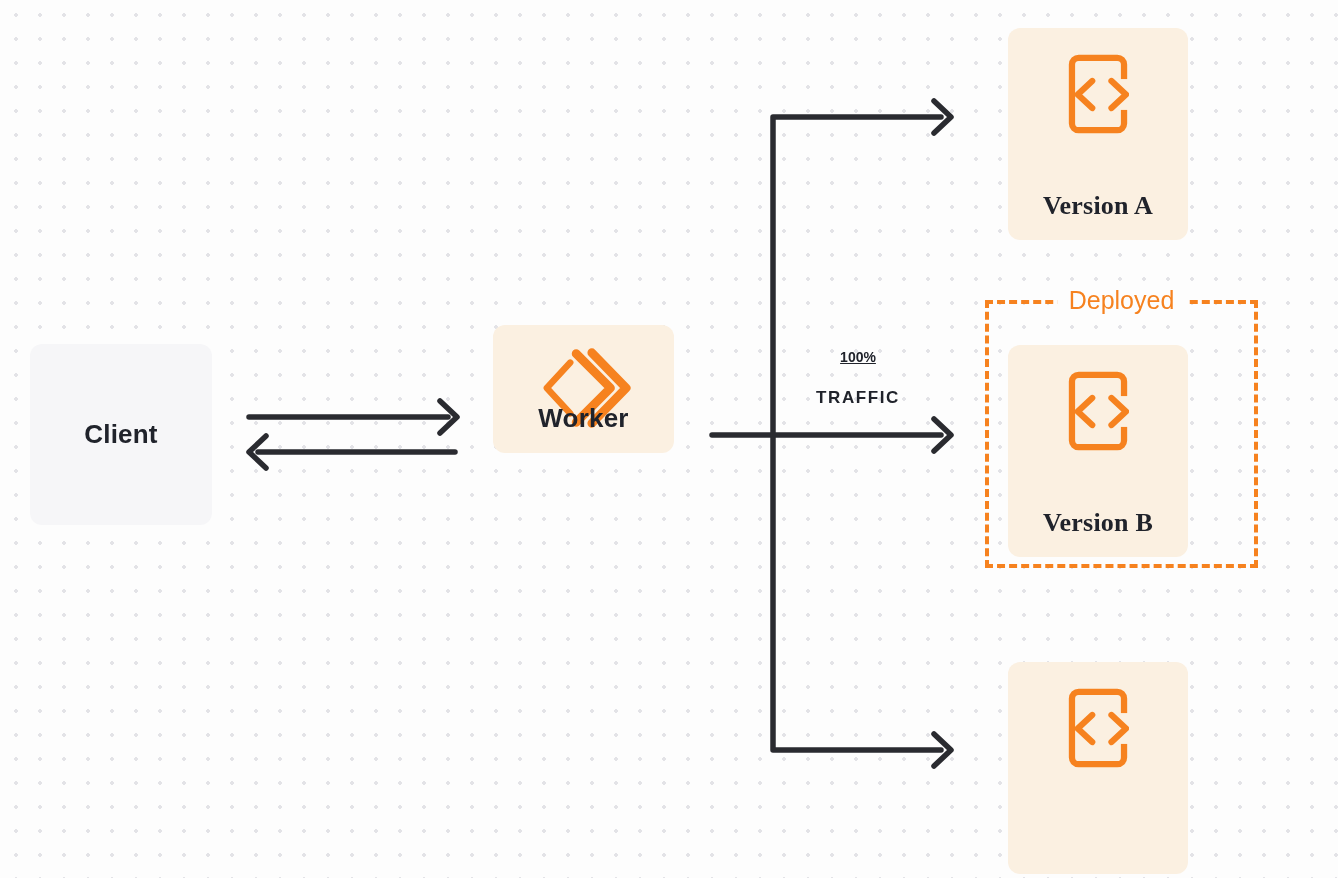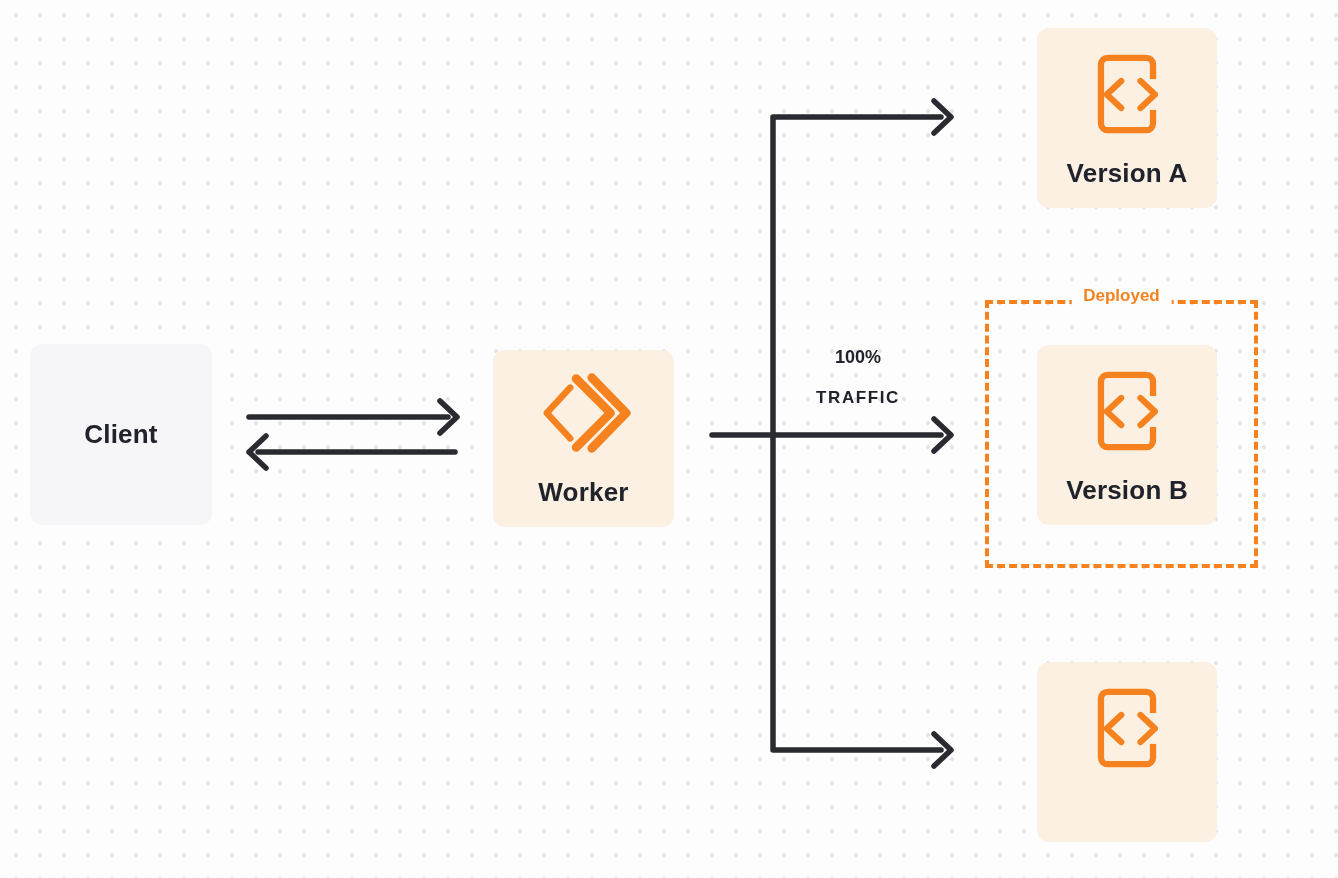--- a/index.html
+++ b/index.html
@@ -26,46 +26,46 @@
     position:absolute;border-radius:12px;
     display:flex;align-items:center;justify-content:center;
   }
   .node .label{
     font-weight:700;font-size:26px;color:var(--ink);letter-spacing:.2px;
   }
   .client{
     left:30px;top:344px;width:182px;height:181px;background:var(--client-bg);
   }
   .worker{
-    left:493px;top:350px;width:181px;height:177px;background:var(--cream);padding-left:19px;
+    left:493px;top:325px;width:181px;height:128px;background:var(--cream);padding-left:19px;
   }
   .worker .logo{position:absolute;left:42px;top:21px;width:98px;height:84px;}
   .worker .label{position:absolute;left:0;right:0;bottom:19px;text-align:center;}
   .version{
-    width:180px;height:180px;background:var(--cream);left:1037px;
+    width:180px;height:212px;background:var(--cream);left:1008px;font-family:Liberation Serif, serif;
   }
   .version .file-icon{position:absolute;left:59px;top:26px;width:62px;height:81px;}
   .version .label{position:absolute;left:0;right:0;bottom:19px;text-align:center;}
   .version-a{top:28px;}
   .version-b{top:345px;padding-left:32px;}
   .version-c{top:662px;}
   .deployed-box{
     position:absolute;left:985px;top:300px;width:273px;height:268px;
     border:4px dashed var(--orange);
   }
   .deployed-label{
     position:absolute;top:-18px;left:50%;transform:translateX(-50%);
     background:var(--bg);padding:0 12px;
-    color:var(--orange);font-weight:700;font-size:17px;white-space:nowrap;
+    color:var(--orange);font-weight:400;font-size:25px;white-space:nowrap;
   }
   .traffic-label{
     position:absolute;left:770px;top:346px;width:176px;text-align:center;
     color:var(--ink);font-weight:700;
   }
-  .traffic-label .pct{display:block;font-size:18px;line-height:22px;}
+  .traffic-label .pct{display:block;font-size:14px;line-height:22px;text-decoration:underline;}
   .traffic-label .word{display:block;font-size:17px;line-height:22px;margin-top:19px;letter-spacing:1.6px;}
   .icon-stroke{fill:none;stroke:var(--orange);stroke-linecap:round;stroke-linejoin:round;}
   .gap-cover{stroke:var(--cream);stroke-linecap:butt;}
 </style>
 </head>
 <body>
 
 <div class="canvas">
 
   <svg class="wires" viewBox="0 0 1338 878">

